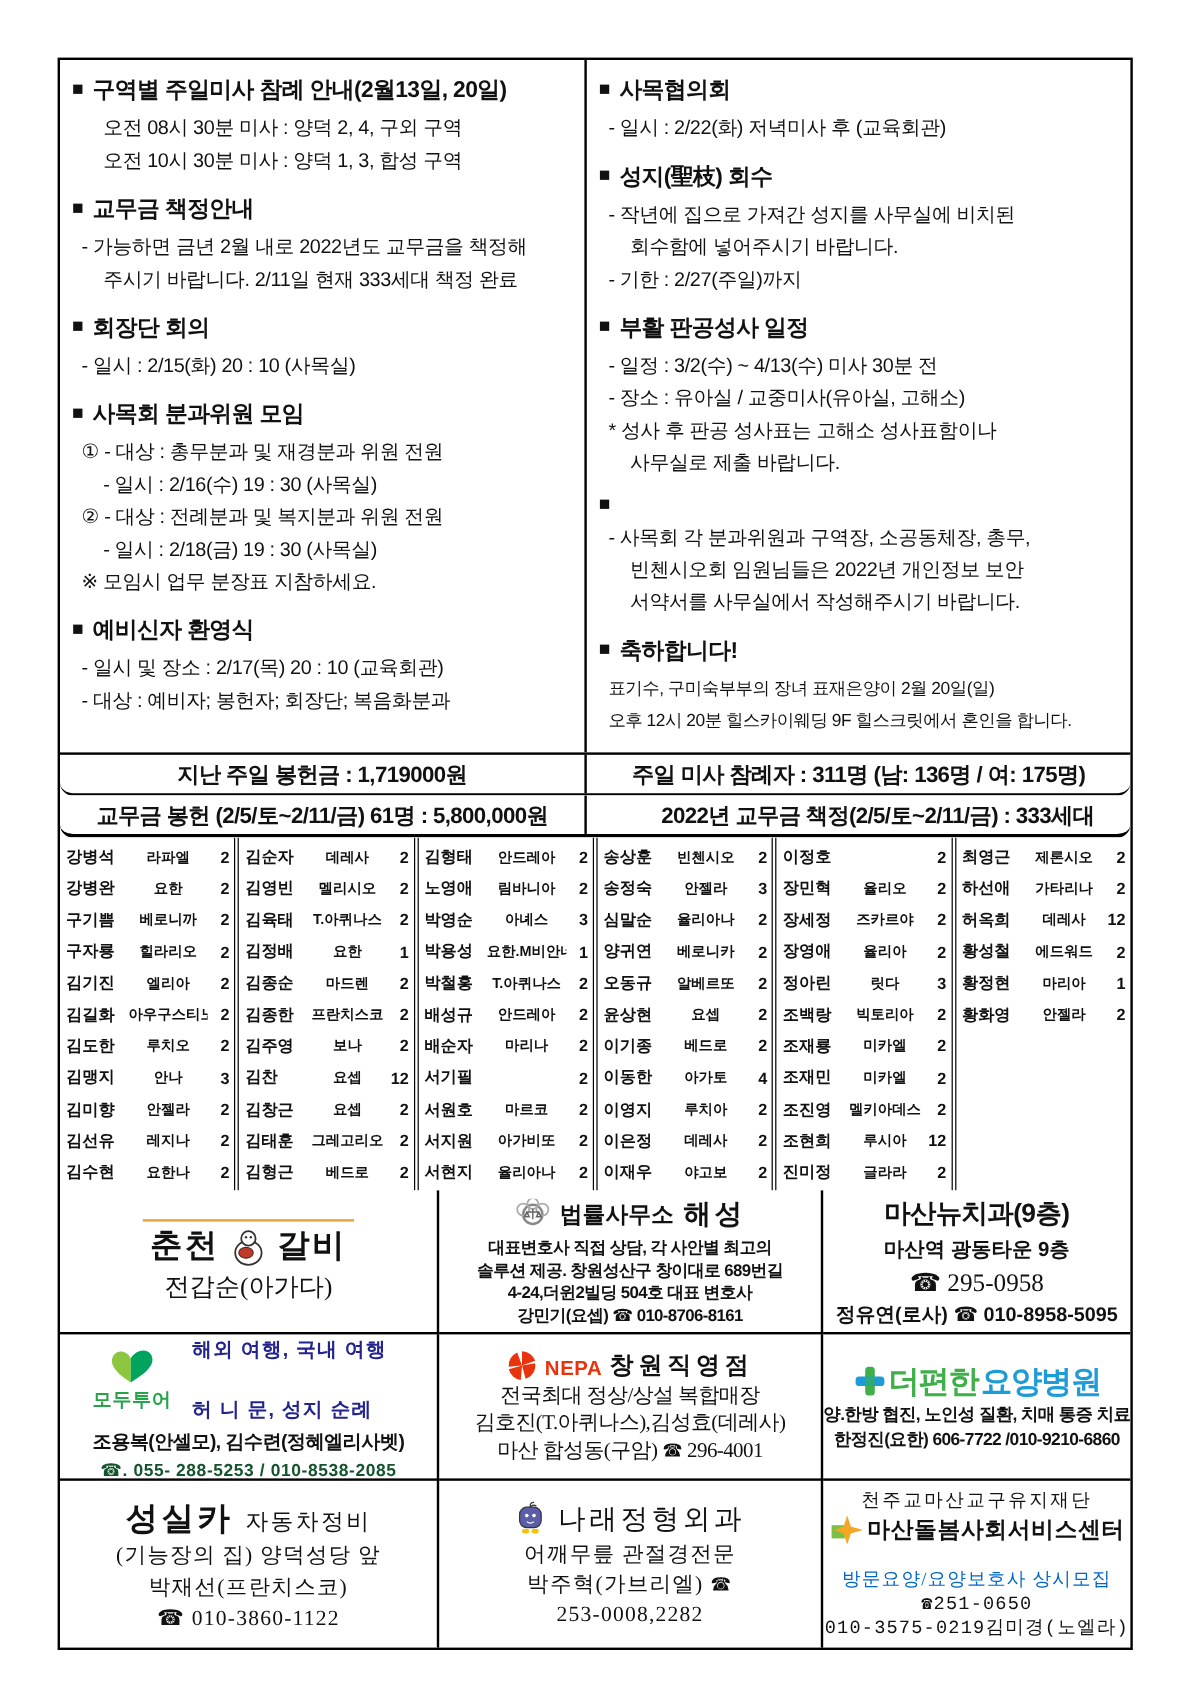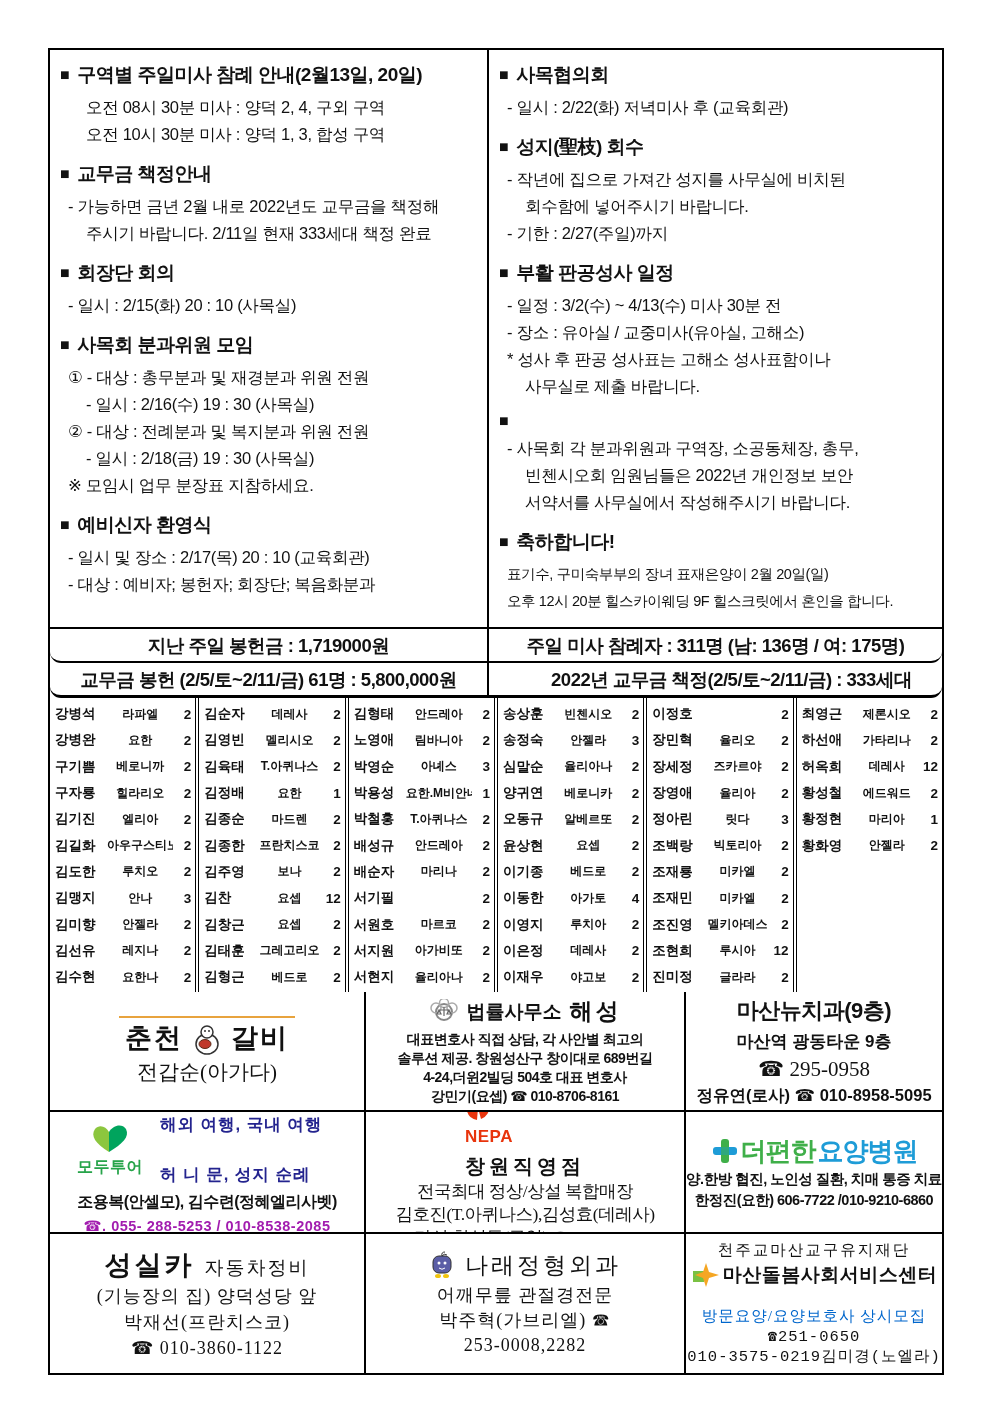--- a/index.html
+++ b/index.html
@@ -65,23 +65,23 @@
   .dent-addr{font-weight:bold;font-size:17px;margin-top:4px;}
   .dent-tel{font-size:21px;margin-top:4px;}
   .dent-contact{font-weight:bold;font-size:16.5px;margin-top:3px;}
 
   .tour-top{display:flex;width:100%;padding:4px 8px 0 14px;box-sizing:border-box;align-items:center;}
   .tour-logo{width:92px;display:flex;flex-direction:column;align-items:center;gap:1px;}
   .tour-brand{color:#27a44a;font-weight:bold;font-size:16px;letter-spacing:0.5px;}
   .tour-lines{flex:1;display:flex;flex-direction:column;gap:28px;padding-left:4px;}
   .tour-line{color:#23238e;font-weight:bold;font-size:16.5px;letter-spacing:1px;white-space:nowrap;}
   .tour-names{font-size:16px;margin-top:6px;letter-spacing:-0.5px;font-weight:bold;}
-  .tour-tel{color:#a21caf;font-weight:bold;font-size:14.5px;margin-top:5px;letter-spacing:0.5px;}
-
-  .nepa-head{display:flex;align-items:flex-start;gap:6px;flex-direction:column;}
+  .tour-tel{color:#14532d;font-weight:bold;font-size:14.5px;margin-top:5px;letter-spacing:0.5px;}
+
+  .nepa-head{display:flex;align-items:flex-end;gap:6px;}
   .nepa-word{color:#e8340c;font-weight:bold;font-size:17px;letter-spacing:0.5px;}
   .nepa-store{font-size:20px;font-weight:bold;letter-spacing:4px;}
   .nepa-line{font-size:17.5px;line-height:23px;white-space:nowrap;letter-spacing:-0.5px;}
 
   .hosp-logo{display:flex;align-items:center;gap:2px;}
   .hosp-green{color:#3faf49;font-weight:bold;font-size:26px;letter-spacing:-1px;}
   .hosp-blue{color:#1e9cd7;font-weight:bold;font-size:26px;letter-spacing:-1px;}
   .hosp-line{font-weight:bold;font-size:14.5px;line-height:21px;white-space:nowrap;letter-spacing:-0.5px;}
 
   .car-title{display:flex;align-items:baseline;gap:10px;}

